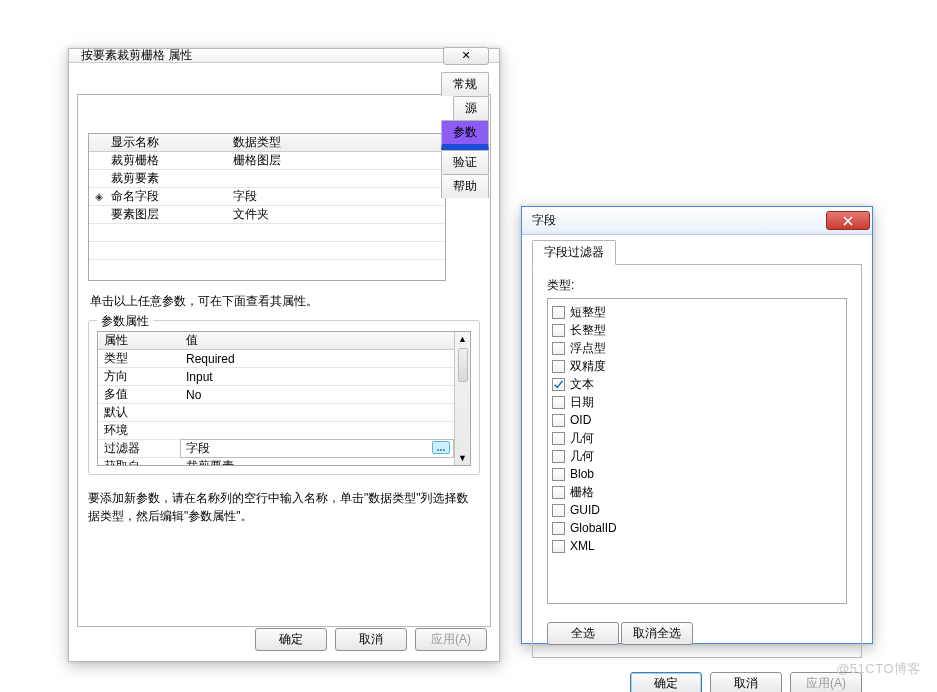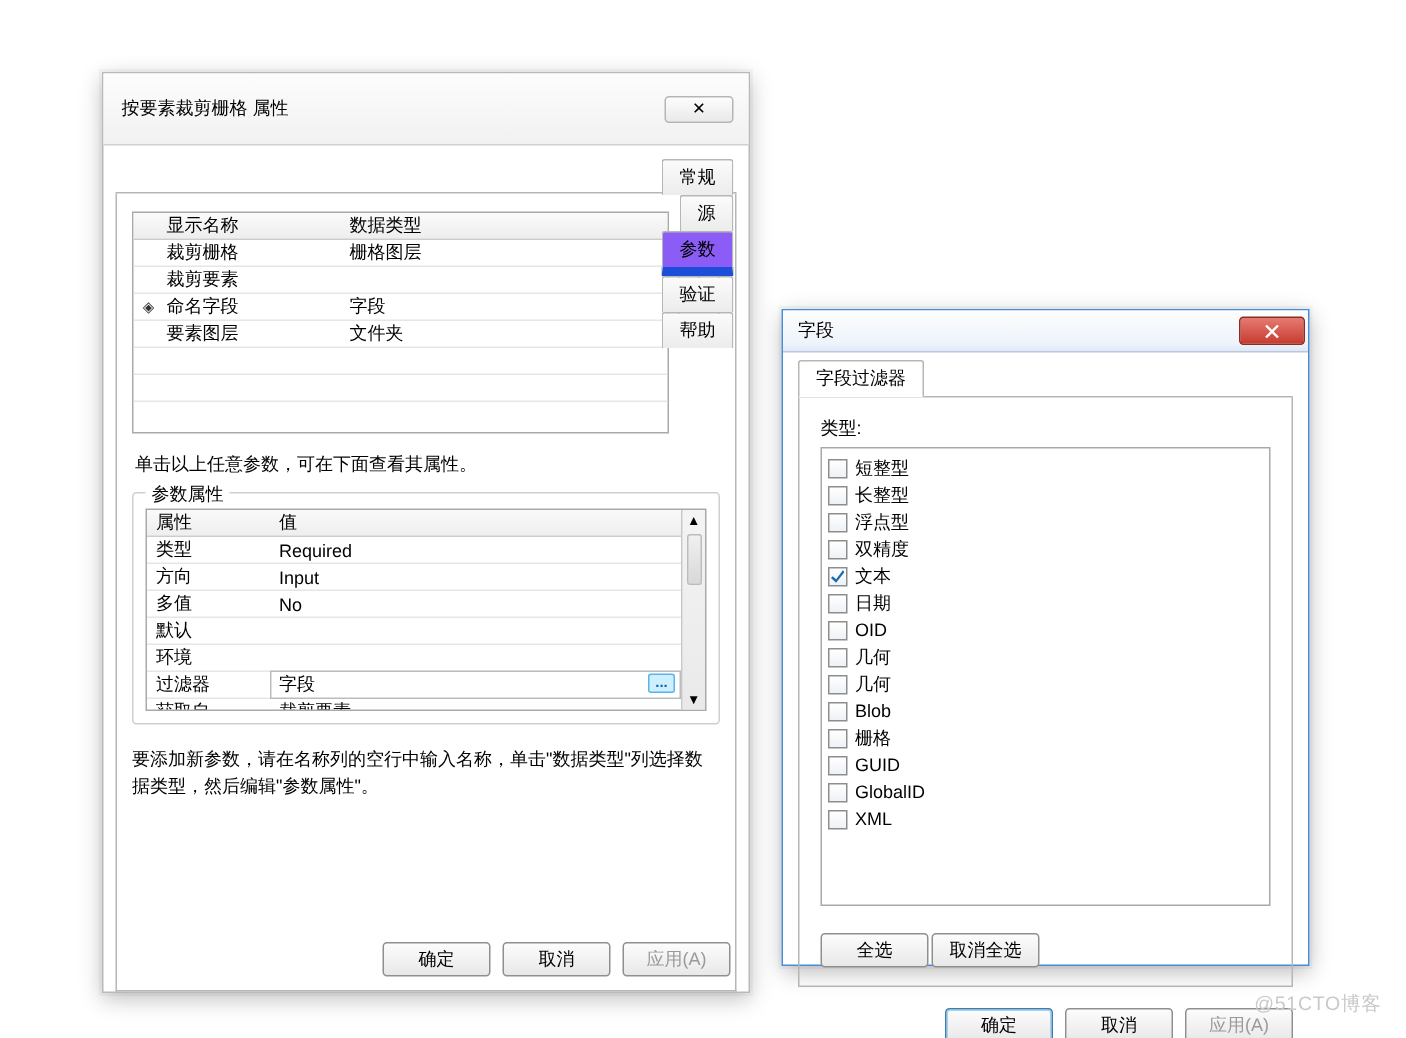--- a/index.html
+++ b/index.html
@@ -17,21 +17,21 @@
   position: absolute;
   left: 68px;
   top: 48px;
   width: 432px;
   height: 614px;
   background: #fff;
   border: 1px solid #b9b9b9;
   box-shadow: 0 4px 14px rgba(0,0,0,0.25), 0 0 0 2px rgba(0,0,0,.03);
 }
 .dlg1-titlebar {
-  height: 48px;
+  height: 14px;
   background: linear-gradient(#fdfdfd, #f1f1f1);
   border-bottom: 1px solid #d0d0d0;
   display: flex;
   align-items: center;
   padding: 0 10px;
   position: relative;
 }
 .dlg1-title { flex: 1; font-size: 12px; padding-left: 2px; }
 .dlg1-close {
   width: 46px; height: 18px;
@@ -66,20 +66,21 @@
   padding: 12px 10px 10px 10px;
   height: 532px;
 }
 
 .params-wrap { display: flex; gap: 6px; }
 .params-table {
   flex: 1;
   border: 1px solid #a9a9a9;
   height: 148px;
   overflow: hidden;
+  margin-top: 26px;
 }
 .pt-row { display: flex; border-bottom: 1px solid #e6e6e6; height: 18px; align-items: center; }
 .pt-row:last-child { border-bottom: none; }
 .pt-cell { font-size: 12px; }
 .pt-mark { width: 20px; text-align: center; color: #333; font-size: 10px; }
 .pt-name { width: 122px; padding-left: 2px; }
 .pt-type { flex: 1; padding-left: 2px; }
 .pt-row.header { background: linear-gradient(#fafafa,#eeeeee); border-bottom: 1px solid #ccc; font-weight: normal; }
 .pt-row.header .pt-name, .pt-row.header .pt-type { border-right: 0; }
 .pt-row.selected { }

